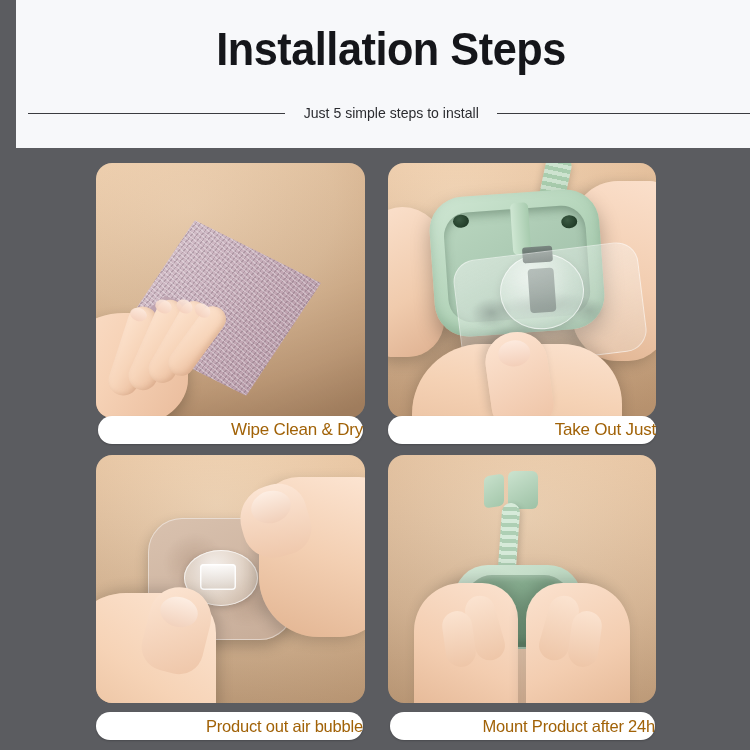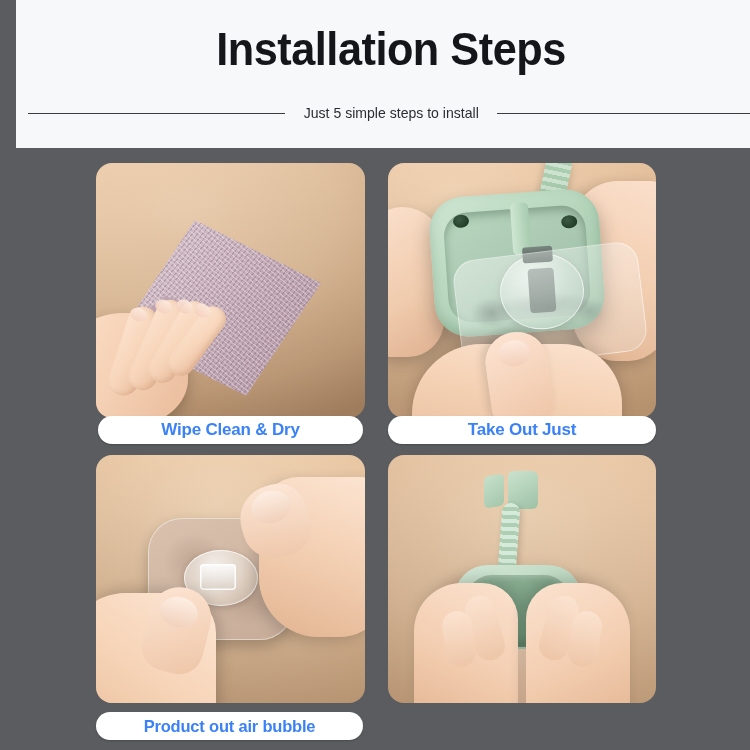--- a/index.html
+++ b/index.html
@@ -51,22 +51,22 @@
   .photo {
     position:absolute; left:0; top:0; width:100%; height:100%;
     border-radius:16px; overflow:hidden;
   }
 
   
   .label-pill {
     position:absolute;
     height:28px; border-radius:14px;
     background:#ffffff;
-    display:flex; align-items:center; justify-content:center;
-    font-size:17px; font-weight:bold; color:#3b82f6;
+    display:flex; align-items:center; justify-content:flex-end;
+    font-size:17px; font-weight:normal; color:#a16207;
     letter-spacing:-0.2px; white-space:nowrap;
     box-shadow:0 1px 2px rgba(0,0,0,0.20);
   }
   .p1 { left:98px;  top:263px; width:265px; }
   .p2 { left:388px; top:263px; width:268px; }
   .p3 { left:96px;  top:559px; width:267px; }
   .p4 { left:390px; top:559px; width:265px; }
   .p3 .lt, .p4 .lt { font-size:16.5px; }
 
   
@@ -495,15 +495,18 @@
 
     <div class="label-pill p1">
       <span class="lt">Wipe Clean &amp; Dry</span>
     </div>
     <div class="label-pill p2">
       <span class="lt">Take Out Just</span>
     </div>
     <div class="label-pill p3">
       <span class="lt">Product out air bubble</span>
     </div>
+    <div class="label-pill p4">
+      <span class="lt">Mount Product after 24h</span>
+    </div>
 
   </div>
 </div>
 
 </body></html>

